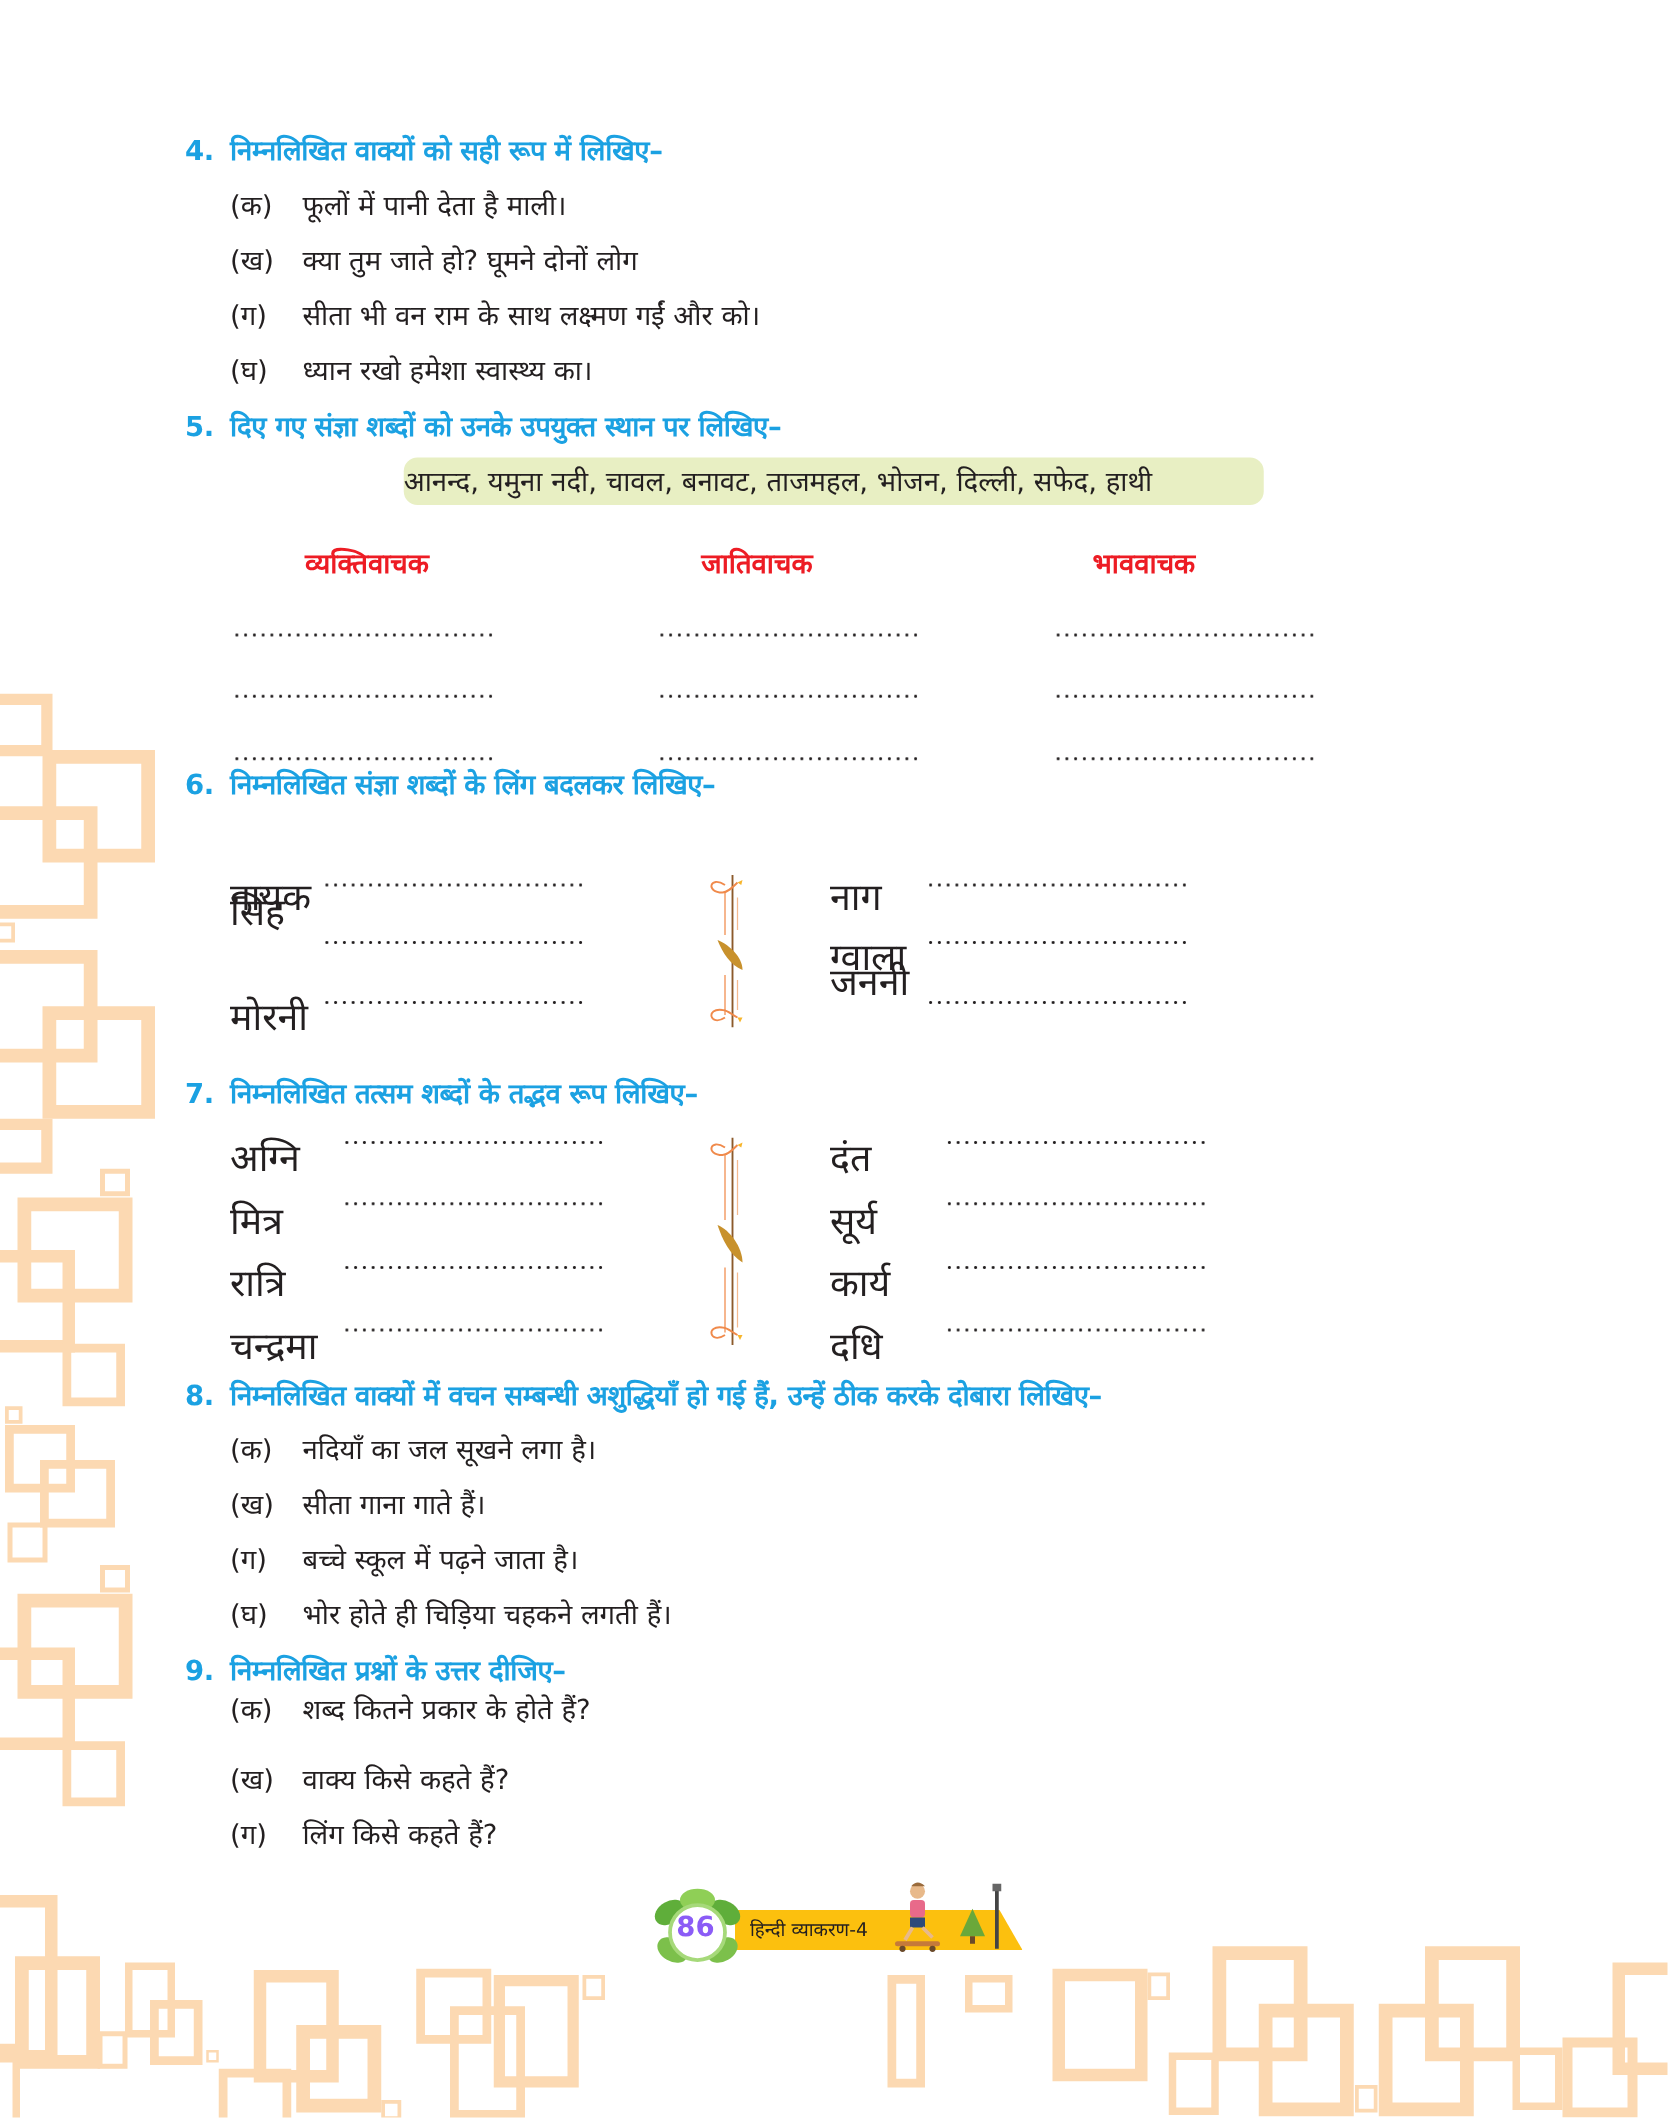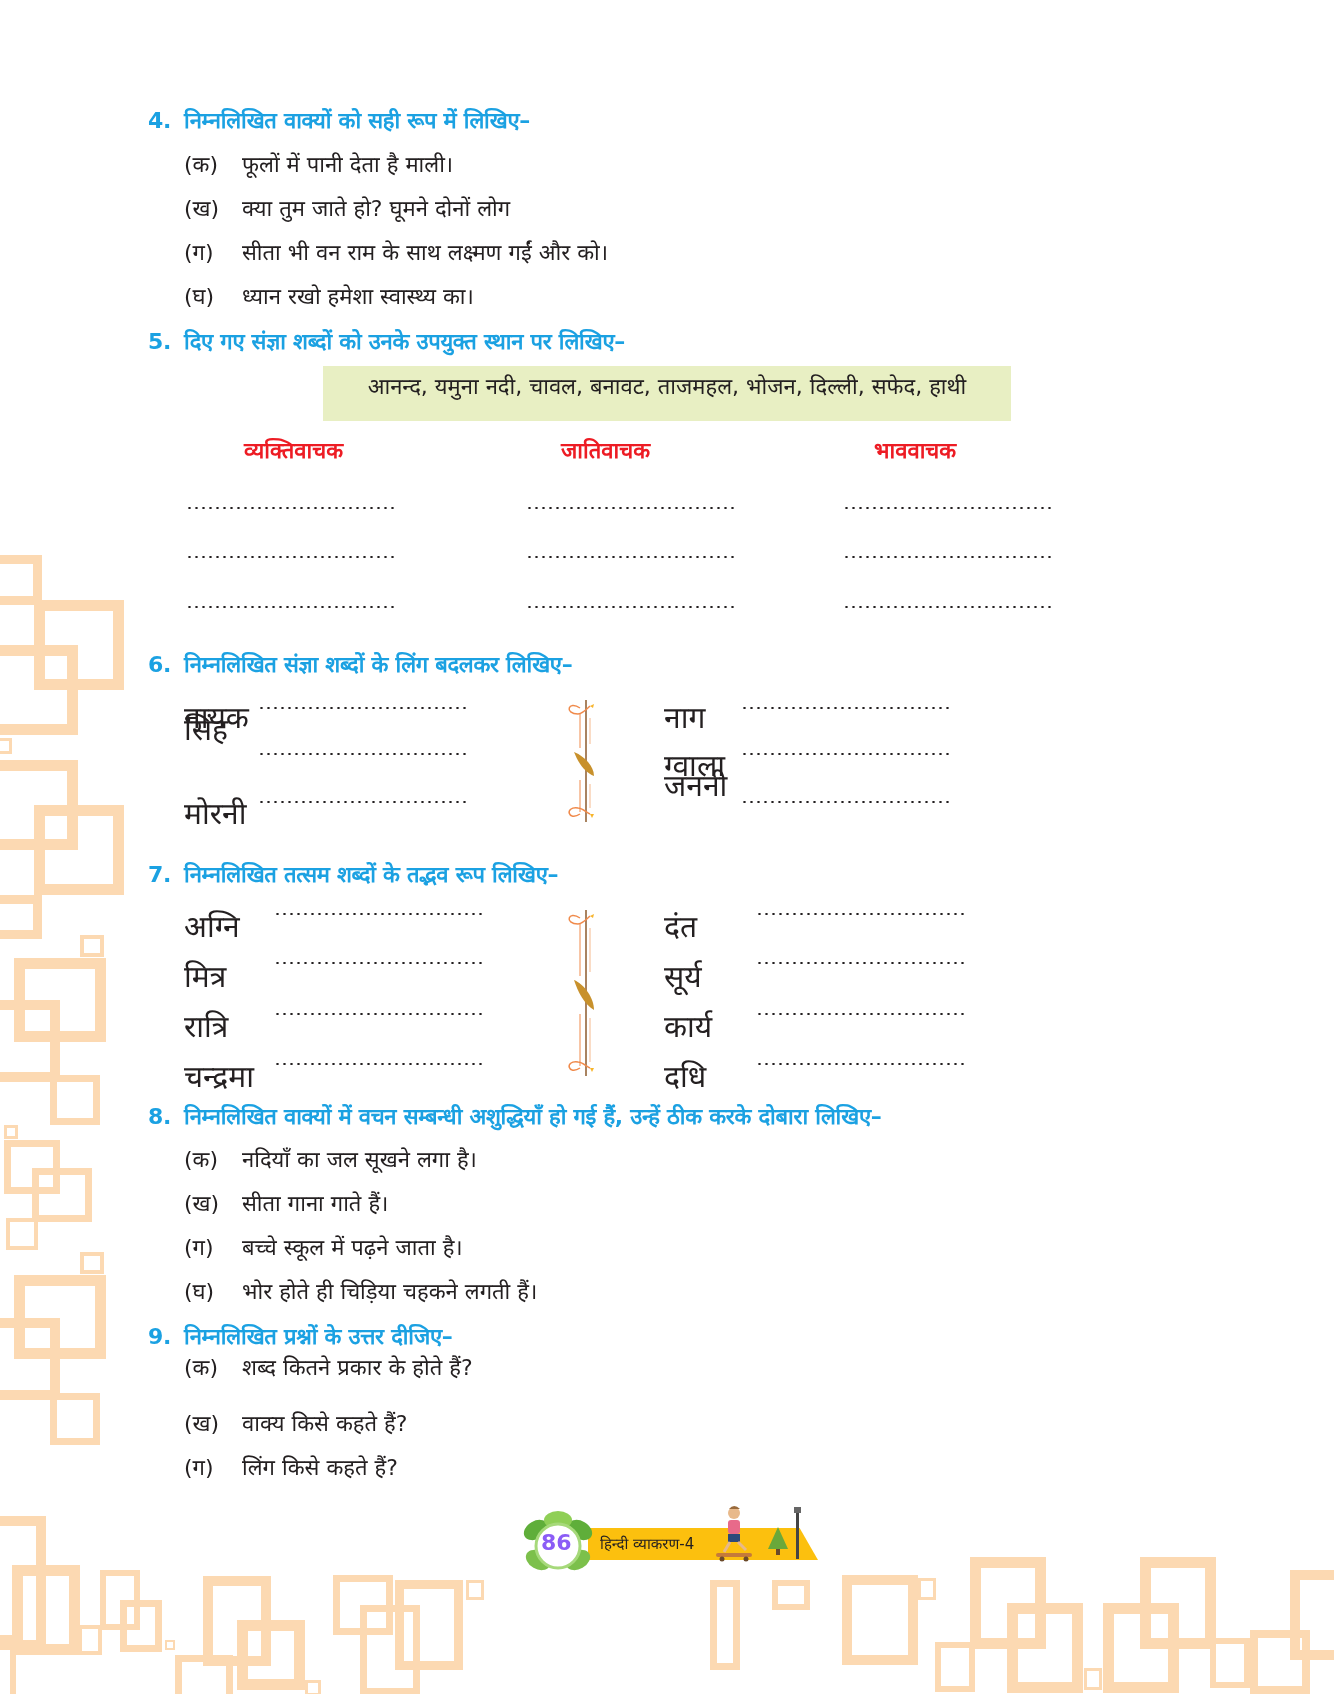--- a/index.html
+++ b/index.html
@@ -11,23 +11,24 @@
   }
   .deco { position:absolute; border-style:solid; border-color:#fcd9b2; box-sizing:border-box; }
   .heading {
     position:absolute; left:148px; color:#1ba1e2; font-weight:bold;
     font-size:22px; white-space:nowrap; letter-spacing:-0.3px;
   }
   .heading .num { display:inline-block; width:36px; }
   .item { position:absolute; left:184px; font-size:22px; white-space:nowrap; }
   .item .lbl { display:inline-block; width:58px; }
   .wordbox {
-    position:absolute; left:323px; top:366px; width:688px; height:55px;
-    background:#e8efc3; font-size:22px; line-height:42px; text-align:center;
+    position:absolute; left:323px; top:366px; width:688px; height:38px;
+    background:#e8efc3; font-size:22px; line-height:42px; text-align:left;
     white-space:nowrap;
+    border-radius:11px;
   }
   .colhead { position:absolute; color:#ed1c24; font-weight:bold; font-size:22px; white-space:nowrap; top:434px; }
   .dots {
     position:absolute; height:4px; width:208px;
     background-image: radial-gradient(circle, #231f20 1px, transparent 1.3px);
     background-size:7px 4px; background-repeat:repeat-x;
   }
   .word { position:absolute; font-size:30px; white-space:nowrap; }
   .divider { position:absolute; width:40px; }
   .footer-badge {
@@ -121,21 +122,21 @@
   <div class="dots" style="left:843px;top:506px;"></div>
   <div class="dots" style="left:186px;top:555px;"></div>
   <div class="dots" style="left:526px;top:555px;"></div>
   <div class="dots" style="left:843px;top:555px;"></div>
   <div class="dots" style="left:186px;top:605px;"></div>
   <div class="dots" style="left:526px;top:605px;"></div>
   <div class="dots" style="left:843px;top:605px;"></div>
 </section>
 
 <section>
-  <div class="heading" style="top:648px;">
+  <div class="heading" style="top:611px;">
     <span class="num">6.</span><span>निम्नलिखित संज्ञा शब्दों के लिंग बदलकर लिखिए–</span>
   </div>
   <div class="word" style="left:184px;top:696px;">नायक</div>
   <div class="word" style="left:184px;top:708px;">सिंह</div>
   <div class="word" style="left:184px;top:792px;">मोरनी</div>
   <div class="dots" style="left:258px;top:706px;"></div>
   <div class="dots" style="left:258px;top:752px;"></div>
   <div class="dots" style="left:258px;top:800px;"></div>
 
   <svg class="divider" style="left:560px;top:700px;height:122px;" viewBox="0 0 40 122">

